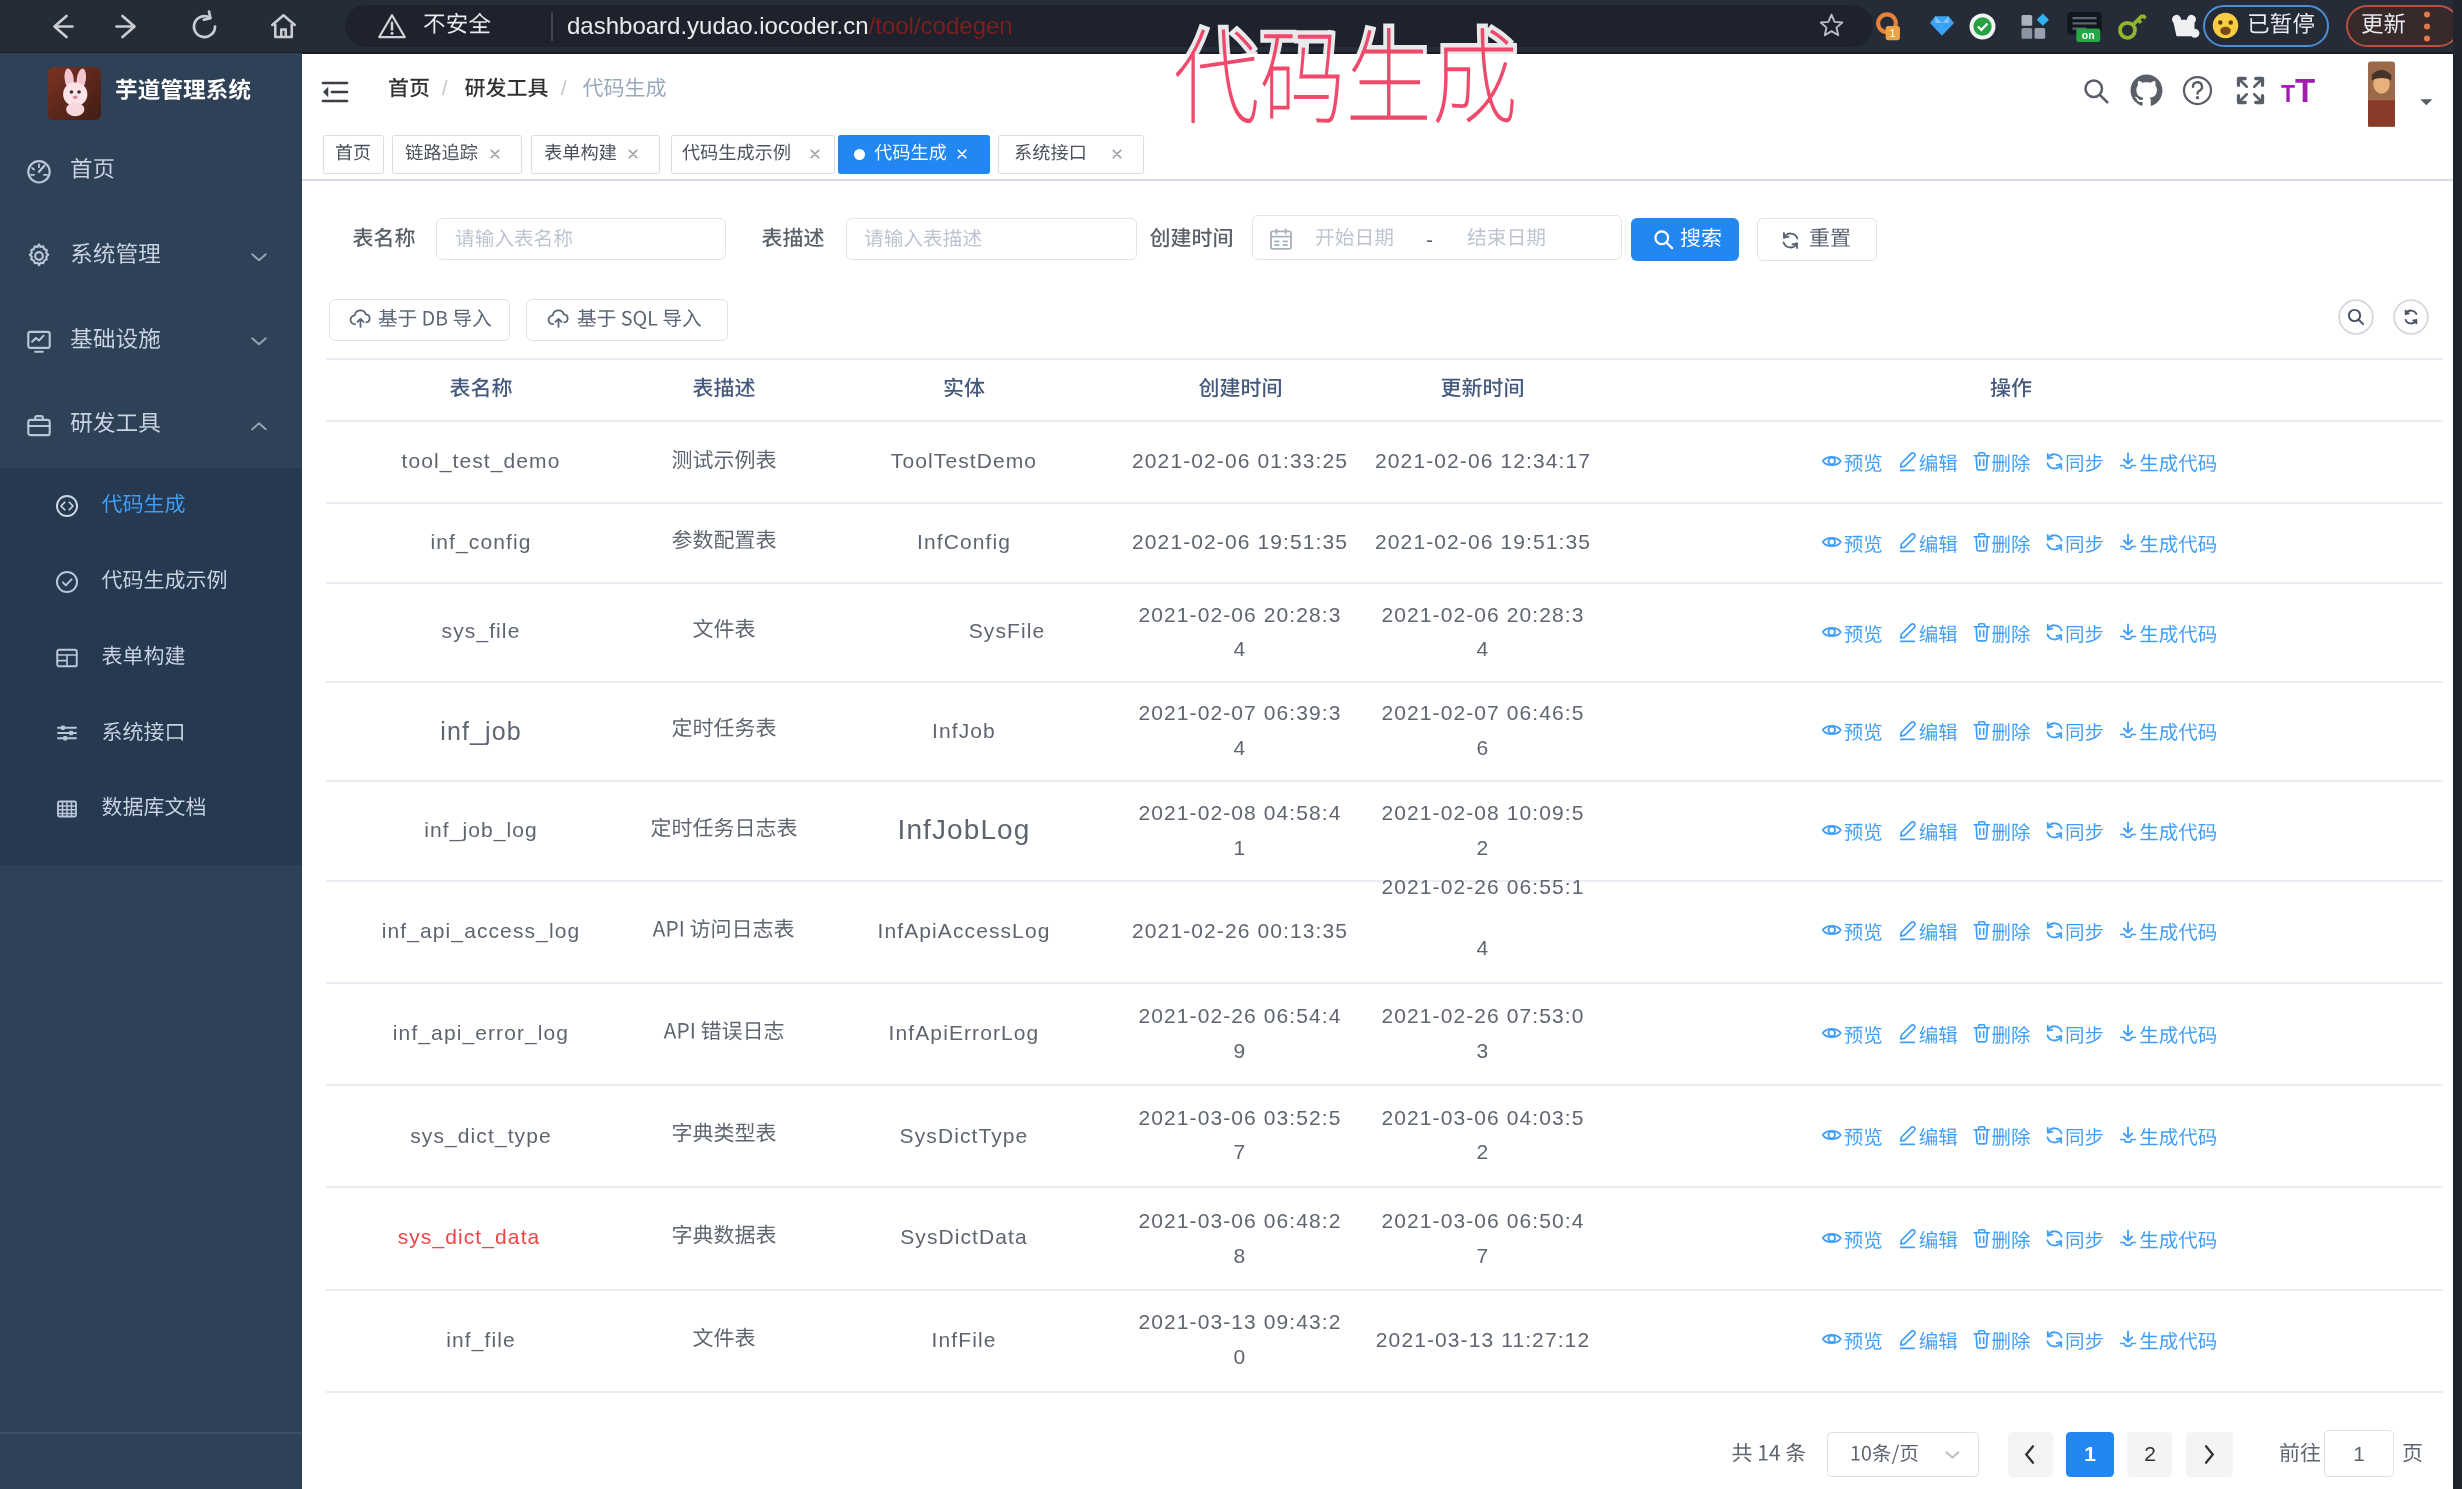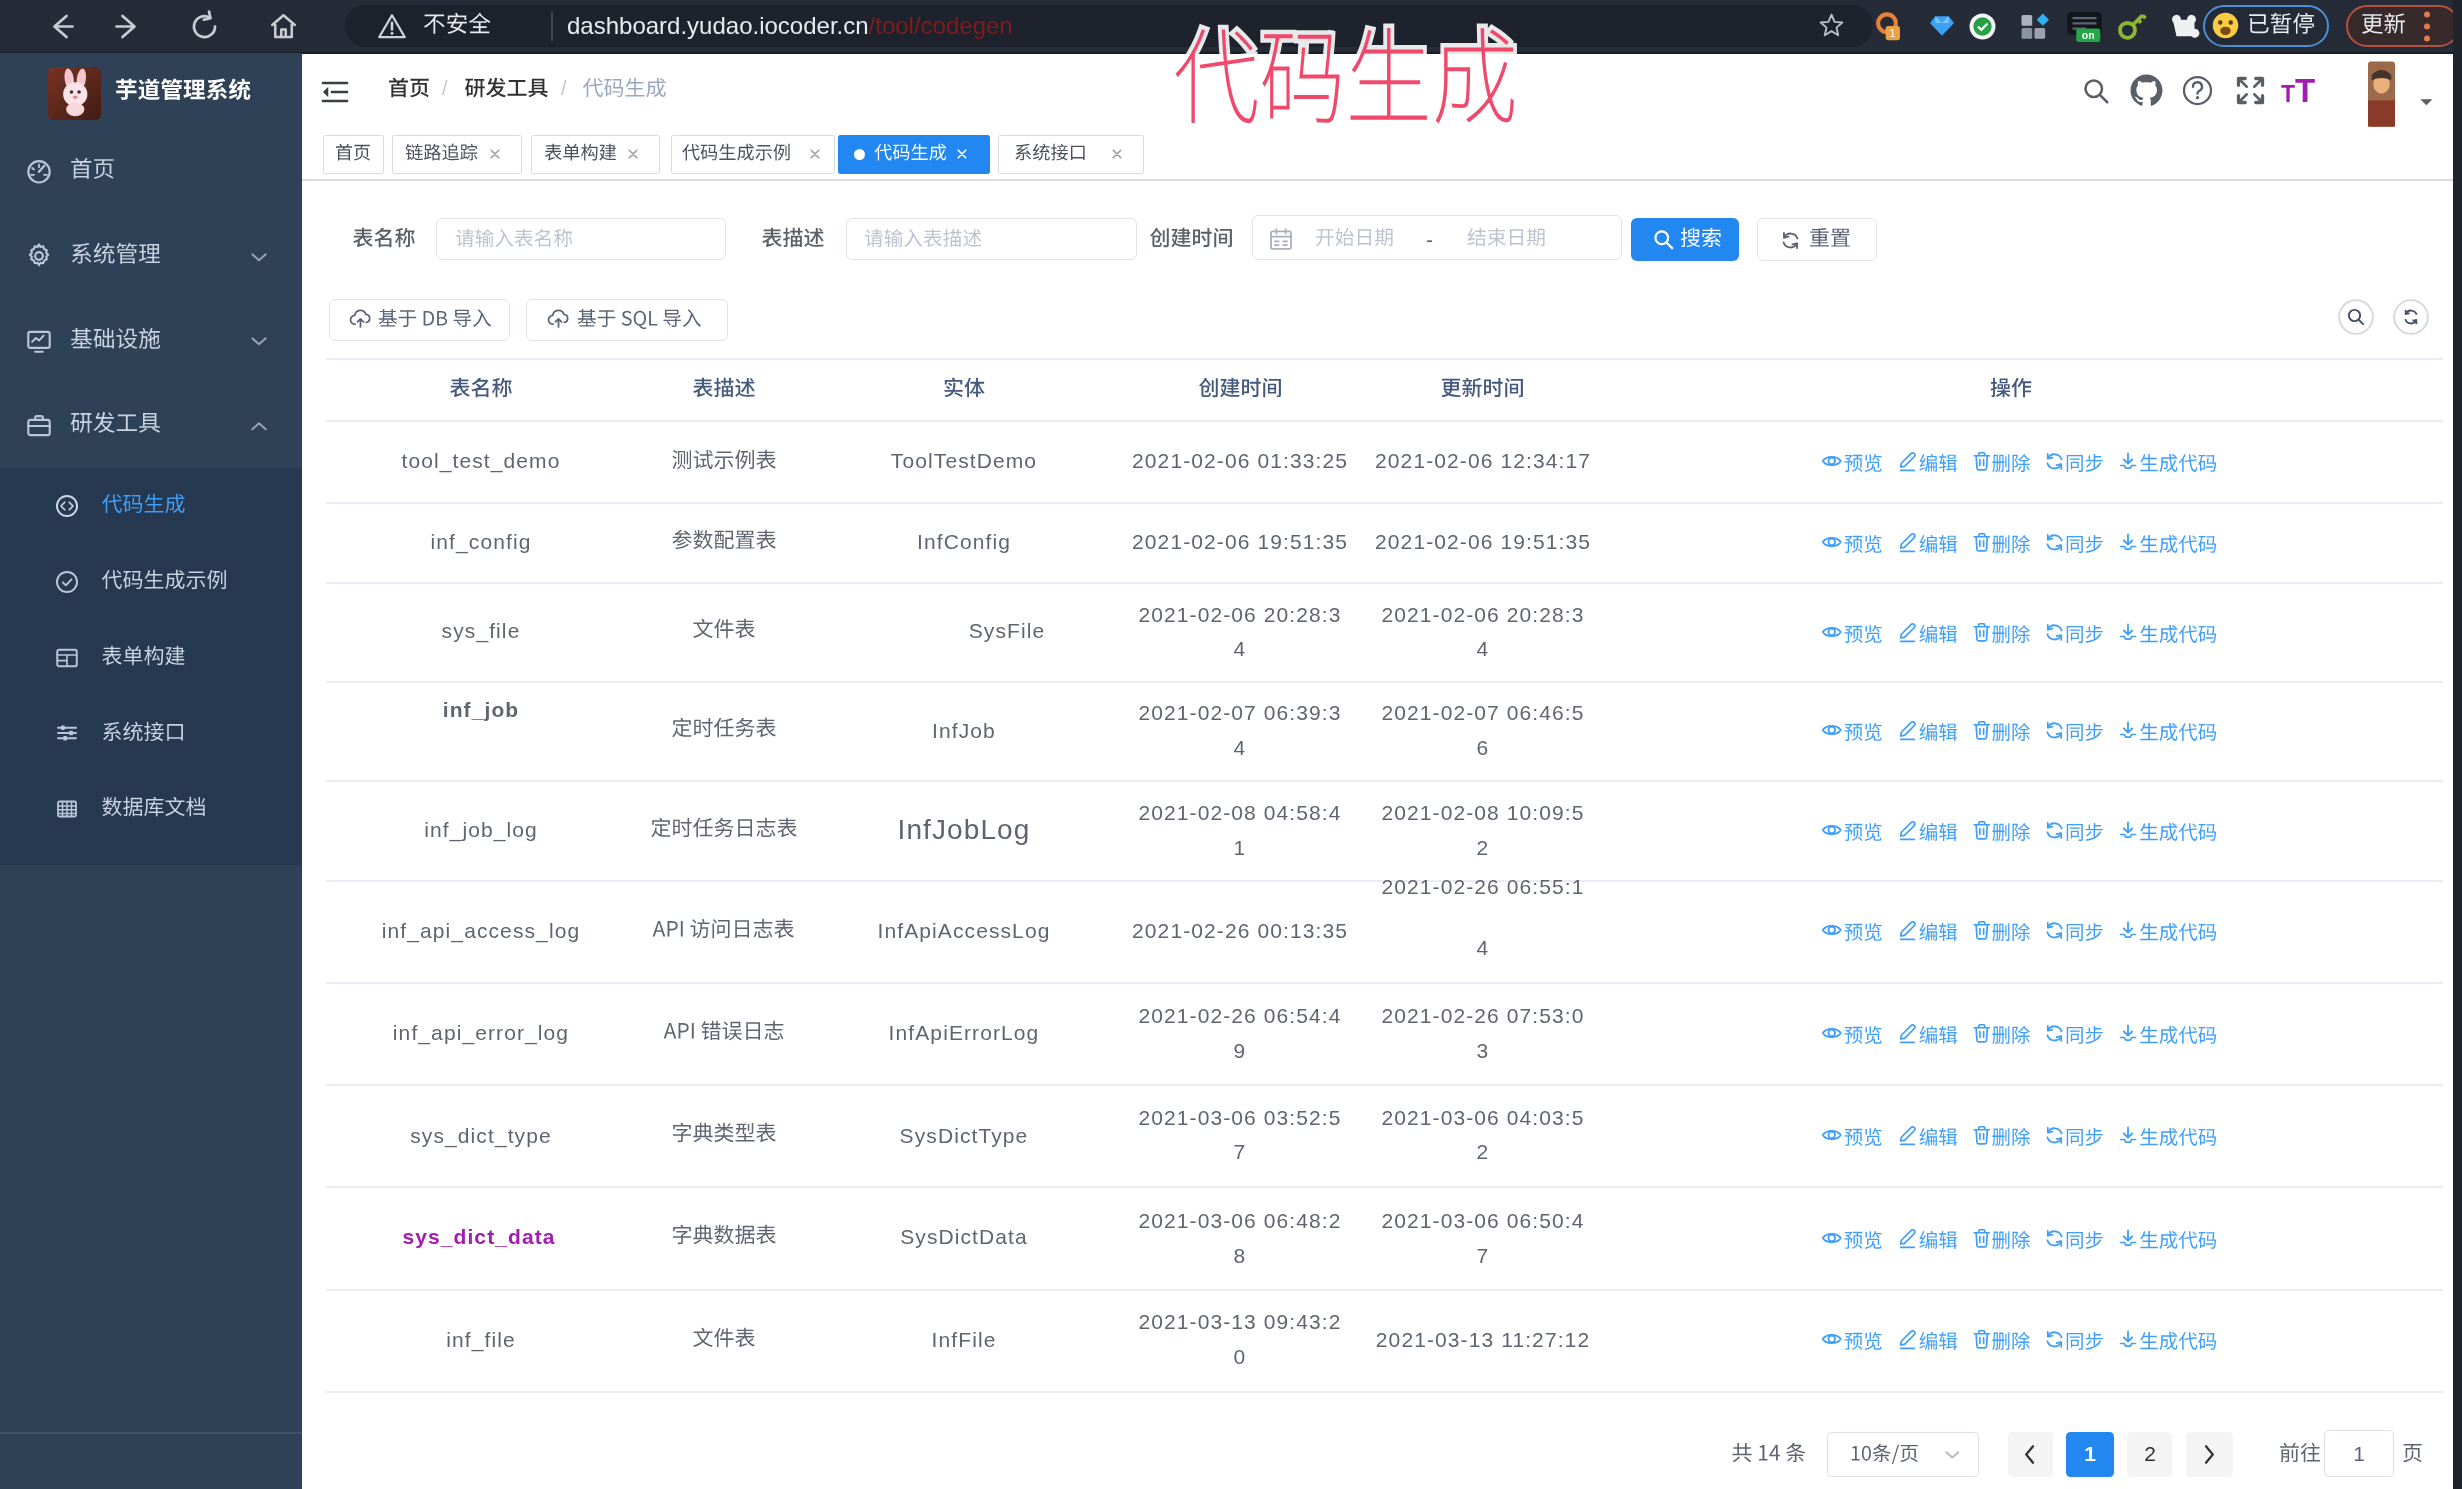--- a/index.html
+++ b/index.html
@@ -489,21 +489,21 @@
   </svg>
 <div class="ab" style="left:1007px;top:615px;font-size:21px;line-height:32px;color:#5f6570;font-weight:400;transform:translateX(-50%);letter-spacing:1.1px;white-space:nowrap">SysFile</div>
 <div class="ab" style="left:1240px;top:599px;font-size:21px;line-height:32px;color:#5f6570;font-weight:400;transform:translateX(-50%);letter-spacing:1.1px;white-space:nowrap">2021-02-06 20:28:3</div>
 <div class="ab" style="left:1240px;top:633px;font-size:21px;line-height:32px;color:#5f6570;font-weight:400;transform:translateX(-50%);letter-spacing:1.1px;white-space:nowrap">4</div>
 <div class="ab" style="left:1483px;top:599px;font-size:21px;line-height:32px;color:#5f6570;font-weight:400;transform:translateX(-50%);letter-spacing:1.1px;white-space:nowrap">2021-02-06 20:28:3</div>
 <div class="ab" style="left:1483px;top:633px;font-size:21px;line-height:32px;color:#5f6570;font-weight:400;transform:translateX(-50%);letter-spacing:1.1px;white-space:nowrap">4</div>
 <svg class="ab" style="left:1819px;top:617px" width="402" height="30" viewBox="0 0 530 40" fill="none">
     <use href="#gact"></use>
   </svg>
 <div class="ab" style="left:326px;top:780px;width:2117px;height:1.5px;background:#e9edf3"></div>
-<div class="ab" style="left:481px;top:694px;font-size:21px;line-height:32px;color:#5f6570;font-weight:700;transform:translateX(-50%);letter-spacing:1.1px;white-space:nowrap">inf_job</div>
+<div class="ab" style="left:481px;top:715px;font-size:25px;line-height:32px;color:#5f6570;font-weight:400;transform:translateX(-50%);letter-spacing:1.1px;white-space:nowrap">inf_job</div>
 <svg class="ab" style="left:671px;top:717px" width="106" height="27" viewBox="0 0 140 36">
     <use href="#t_d4" fill="#5f6570"></use>
   </svg>
 <div class="ab" style="left:964px;top:715px;font-size:21px;line-height:32px;color:#5f6570;font-weight:400;transform:translateX(-50%);letter-spacing:1.1px;white-space:nowrap">InfJob</div>
 <div class="ab" style="left:1240px;top:697px;font-size:21px;line-height:32px;color:#5f6570;font-weight:400;transform:translateX(-50%);letter-spacing:1.1px;white-space:nowrap">2021-02-07 06:39:3</div>
 <div class="ab" style="left:1240px;top:732px;font-size:21px;line-height:32px;color:#5f6570;font-weight:400;transform:translateX(-50%);letter-spacing:1.1px;white-space:nowrap">4</div>
 <div class="ab" style="left:1483px;top:697px;font-size:21px;line-height:32px;color:#5f6570;font-weight:400;transform:translateX(-50%);letter-spacing:1.1px;white-space:nowrap">2021-02-07 06:46:5</div>
 <div class="ab" style="left:1483px;top:732px;font-size:21px;line-height:32px;color:#5f6570;font-weight:400;transform:translateX(-50%);letter-spacing:1.1px;white-space:nowrap">6</div>
 <svg class="ab" style="left:1819px;top:715px" width="402" height="30" viewBox="0 0 530 40" fill="none">
     <use href="#gact"></use>
@@ -553,21 +553,21 @@
   </svg>
 <div class="ab" style="left:964px;top:1120px;font-size:21px;line-height:32px;color:#5f6570;font-weight:400;transform:translateX(-50%);letter-spacing:1.1px;white-space:nowrap">SysDictType</div>
 <div class="ab" style="left:1240px;top:1102px;font-size:21px;line-height:32px;color:#5f6570;font-weight:400;transform:translateX(-50%);letter-spacing:1.1px;white-space:nowrap">2021-03-06 03:52:5</div>
 <div class="ab" style="left:1240px;top:1136px;font-size:21px;line-height:32px;color:#5f6570;font-weight:400;transform:translateX(-50%);letter-spacing:1.1px;white-space:nowrap">7</div>
 <div class="ab" style="left:1483px;top:1102px;font-size:21px;line-height:32px;color:#5f6570;font-weight:400;transform:translateX(-50%);letter-spacing:1.1px;white-space:nowrap">2021-03-06 04:03:5</div>
 <div class="ab" style="left:1483px;top:1136px;font-size:21px;line-height:32px;color:#5f6570;font-weight:400;transform:translateX(-50%);letter-spacing:1.1px;white-space:nowrap">2</div>
 <svg class="ab" style="left:1819px;top:1120px" width="402" height="30" viewBox="0 0 530 40" fill="none">
     <use href="#gact"></use>
   </svg>
 <div class="ab" style="left:326px;top:1289px;width:2117px;height:1.5px;background:#e9edf3"></div>
-<div class="ab" style="left:479px;top:1221px;font-size:21px;line-height:32px;color:#a21caf;font-weight:700;transform:translateX(-50%);letter-spacing:1.1px;white-space:nowrap">sys_dict_data</div>
+<div class="ab" style="left:469px;top:1221px;font-size:21px;line-height:32px;color:#ef4444;font-weight:400;transform:translateX(-50%);letter-spacing:1.1px;white-space:nowrap">sys_dict_data</div>
 <svg class="ab" style="left:671px;top:1224px" width="106" height="27" viewBox="0 0 140 36">
     <use href="#t_d9" fill="#5f6570"></use>
   </svg>
 <div class="ab" style="left:964px;top:1221px;font-size:21px;line-height:32px;color:#5f6570;font-weight:400;transform:translateX(-50%);letter-spacing:1.1px;white-space:nowrap">SysDictData</div>
 <div class="ab" style="left:1240px;top:1205px;font-size:21px;line-height:32px;color:#5f6570;font-weight:400;transform:translateX(-50%);letter-spacing:1.1px;white-space:nowrap">2021-03-06 06:48:2</div>
 <div class="ab" style="left:1240px;top:1240px;font-size:21px;line-height:32px;color:#5f6570;font-weight:400;transform:translateX(-50%);letter-spacing:1.1px;white-space:nowrap">8</div>
 <div class="ab" style="left:1483px;top:1205px;font-size:21px;line-height:32px;color:#5f6570;font-weight:400;transform:translateX(-50%);letter-spacing:1.1px;white-space:nowrap">2021-03-06 06:50:4</div>
 <div class="ab" style="left:1483px;top:1240px;font-size:21px;line-height:32px;color:#5f6570;font-weight:400;transform:translateX(-50%);letter-spacing:1.1px;white-space:nowrap">7</div>
 <svg class="ab" style="left:1819px;top:1223px" width="402" height="30" viewBox="0 0 530 40" fill="none">
     <use href="#gact"></use>

